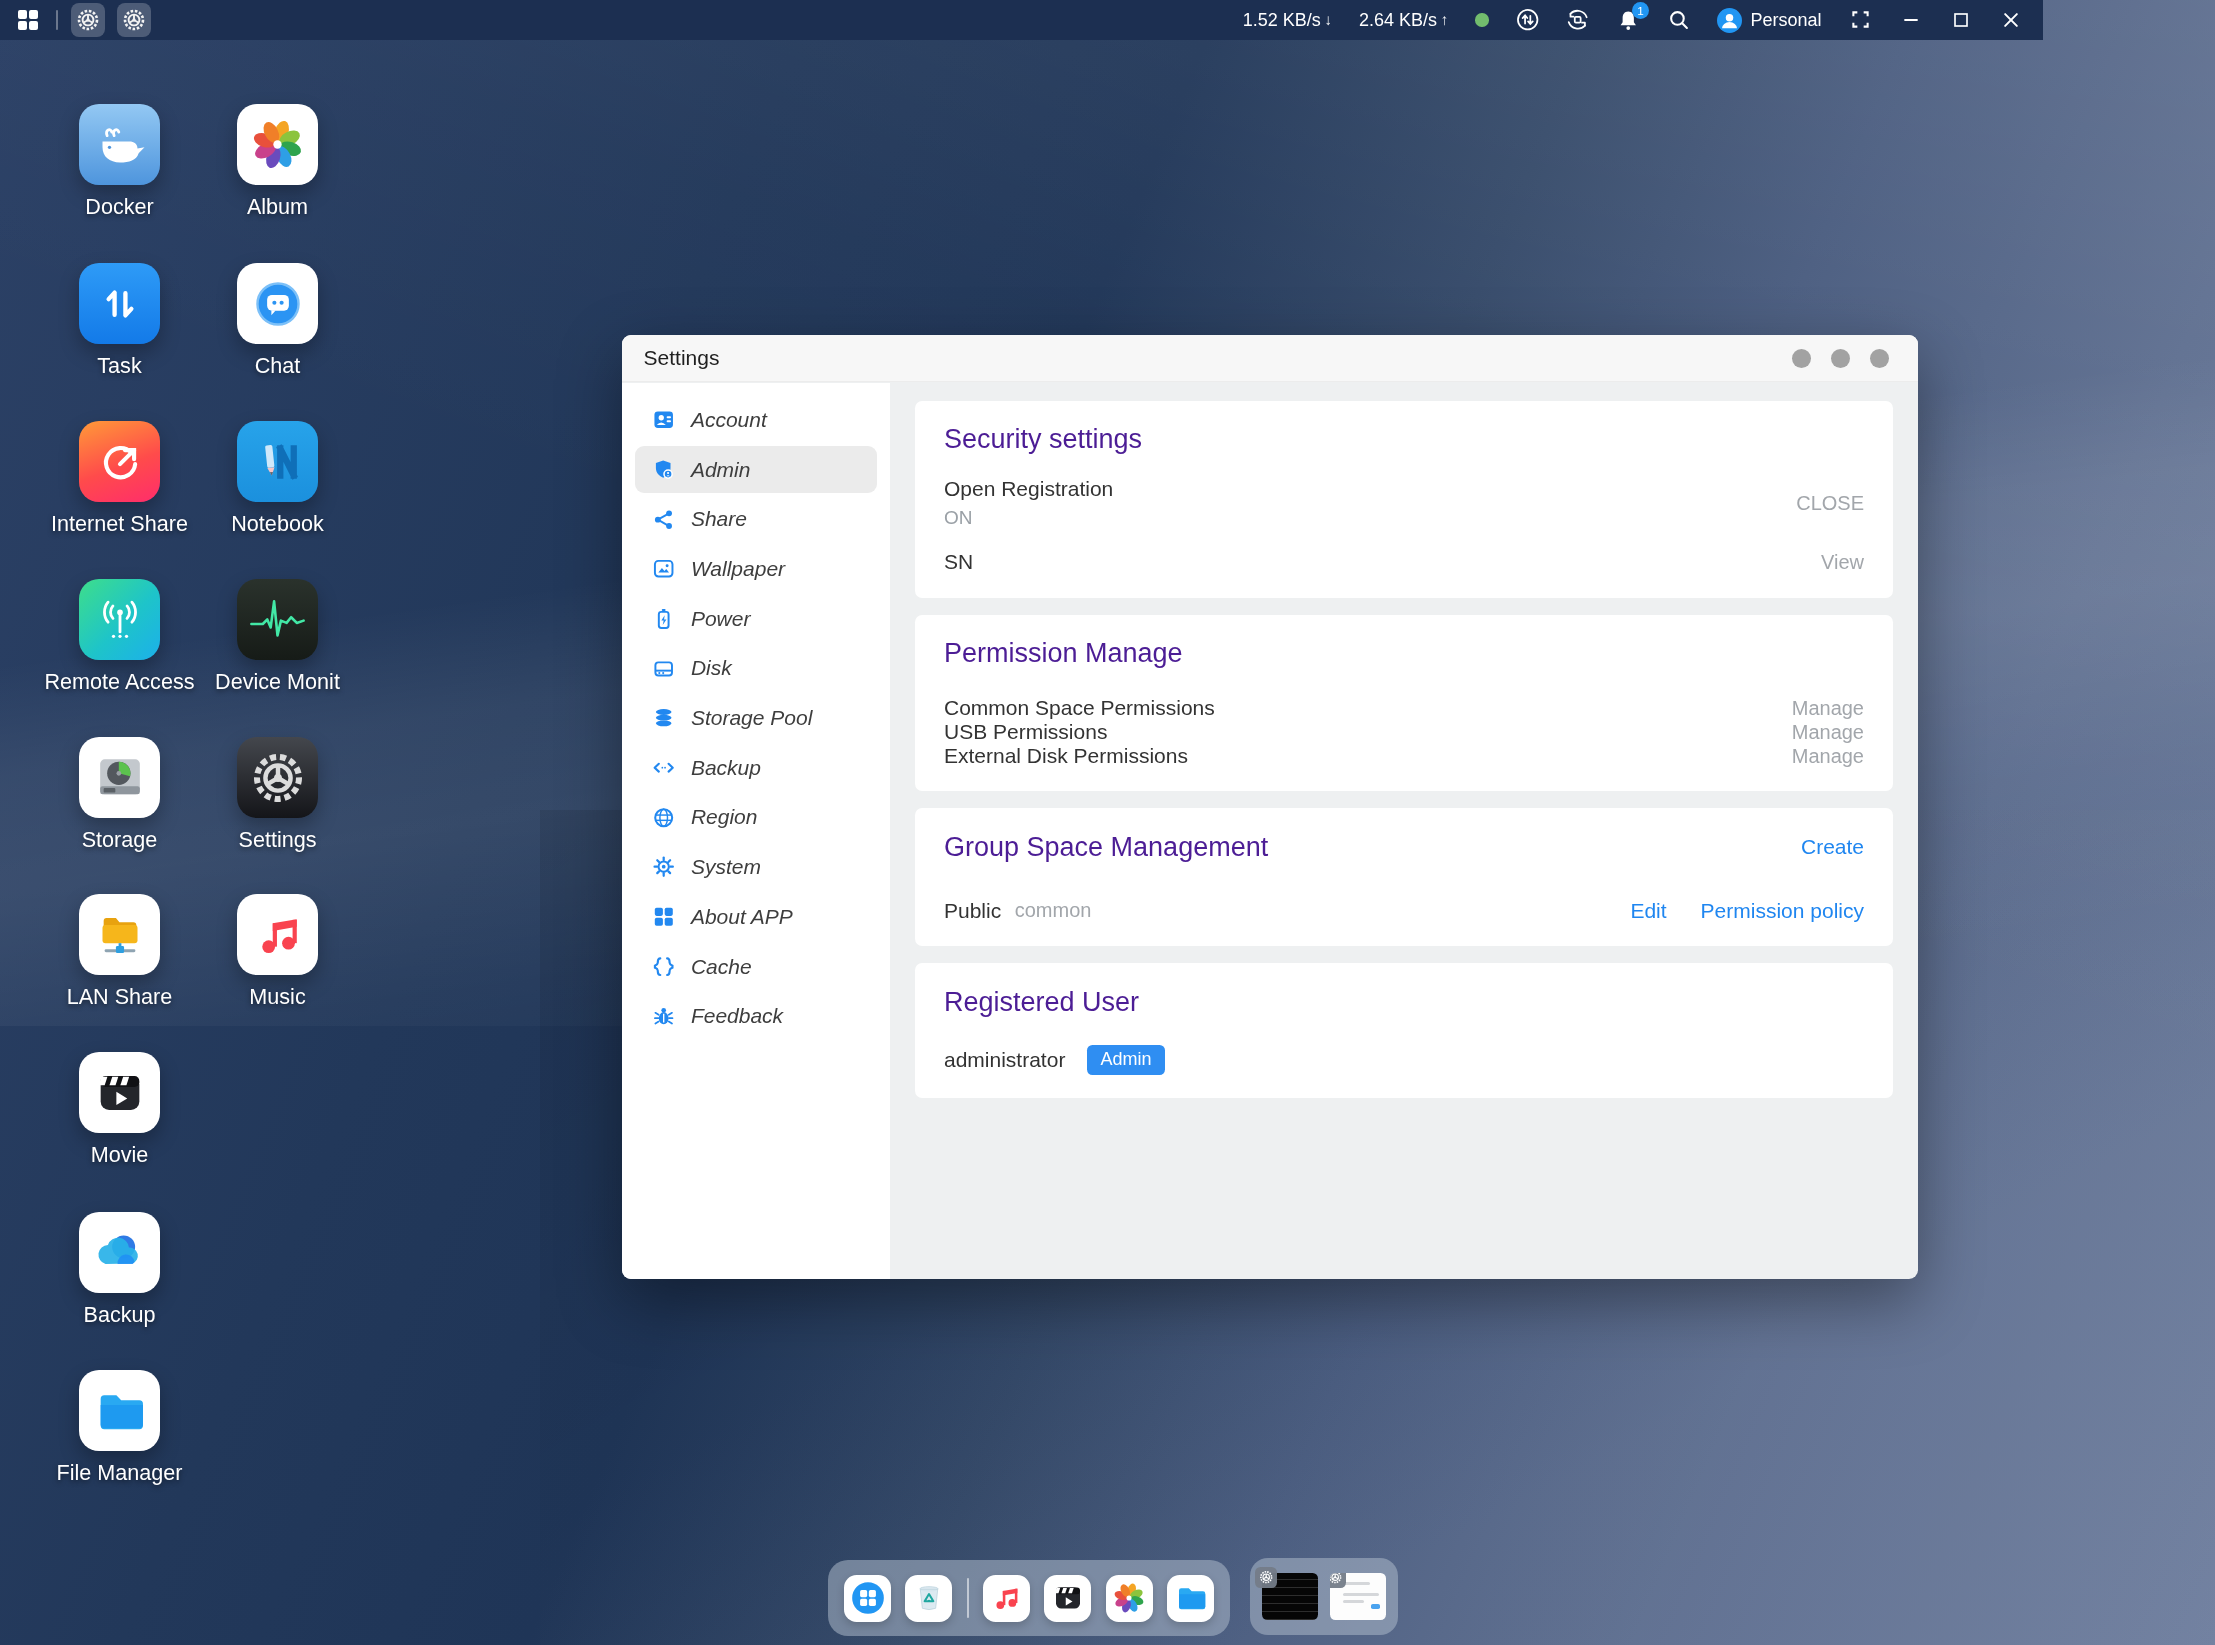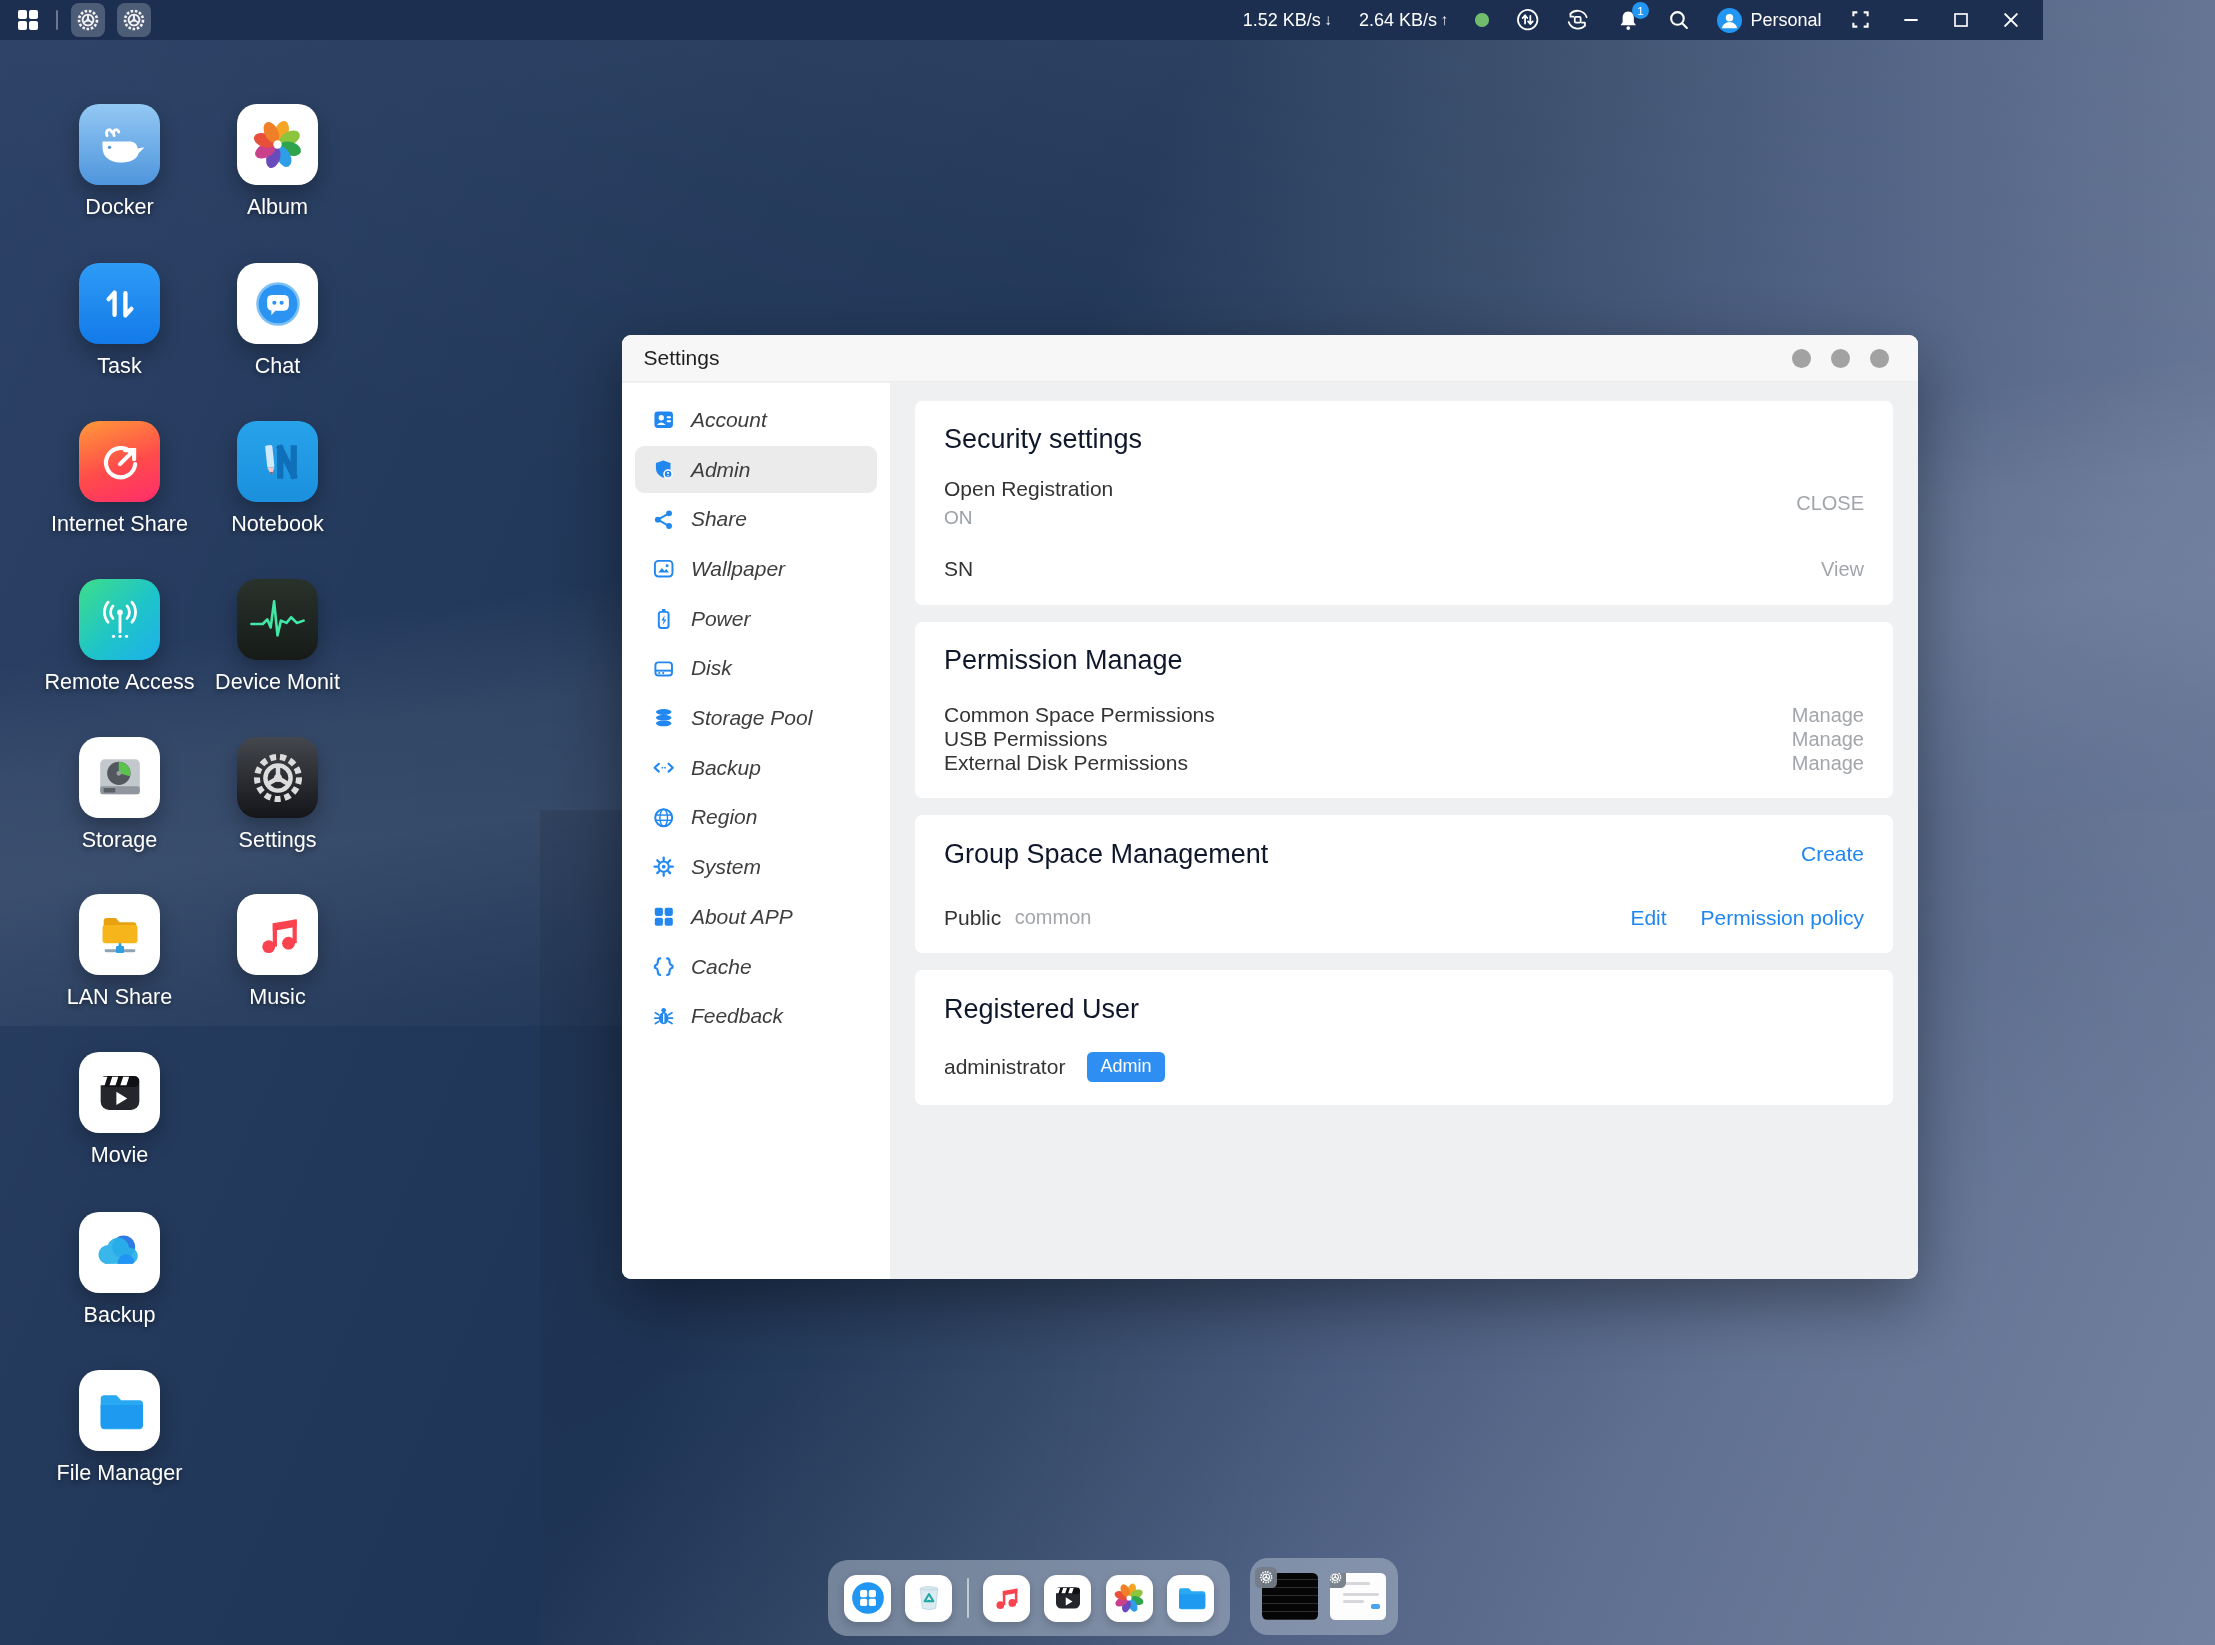--- a/index.html
+++ b/index.html
@@ -76,31 +76,31 @@
   .title { font-size:21px; color:#1f1f1f; padding-left:21.6px; font-weight:500; }
   .win-dots { margin-left:auto; display:flex; gap:20px; padding-right:29px; }
   .win-dot { width:19px; height:19px; border-radius:50%; background:#a2a2a2; }
   .sidebar { position:absolute; left:0; top:48px; bottom:0; width:268px; background:#fff; padding-top:10.8px; }
   .side-item { height:47px; margin:2.7px 12.6px; border-radius:9px; display:flex; align-items:center; gap:15.3px;
     padding-left:17px; color:#3e3e3e; font-size:21px; cursor:default;font-style:italic; }
   .side-item.selected { background:#ebebeb; }
   .side-ic { width:24px; height:24px; color:#2288f0; display:flex; align-items:center; justify-content:center; flex:0 0 24px; }
   .content { position:absolute; left:268px; top:48px; right:0; bottom:0; padding:18px 25px; overflow:hidden; }
   .card { background:#fff; border-radius:7.2px; padding:23.4px 29px; margin-bottom:17px; }
-  .card-title { font-size:27px; color:#0f172a; font-weight:500; }
+  .card-title { font-size:27px; color:#4c1d95; font-weight:500; }
   .row { display:flex; align-items:center; justify-content:space-between; }
   .row-label { font-size:21px; color:#333; }
   .row-sub { font-size:19px; color:#9aa0a6; margin-top:6.3px; }
   .row-action { font-size:20px; color:#a2a6ab; }
   .link { font-size:21px; color:#1f86f0; cursor:pointer; }
   .tag { font-size:20px; color:#a2a6ab; margin-left:13.5px; }
   .badge-admin { display:inline-block; background:#2f8ef2; color:#fff; font-size:18px;
     border-radius:5.4px; padding:4.5px 13.5px; margin-left:21.6px; }
   .sec-r1 { margin-top:21.6px; }
-  .sec-r2 { margin-top:28px; }
+  .sec-r2 { margin-top:21px; }
   .perm-rows { margin-top:27px; display:flex; flex-direction:column; }
   .grp-row { margin-top:36px; }
   .grp-links { display:flex; gap:34px; }
   .reg-row { margin-top:27px; display:flex; align-items:center; }
 </style>
 </head>
 <body>
 
 <svg width="0" height="0" style="position:absolute">
   <defs>

